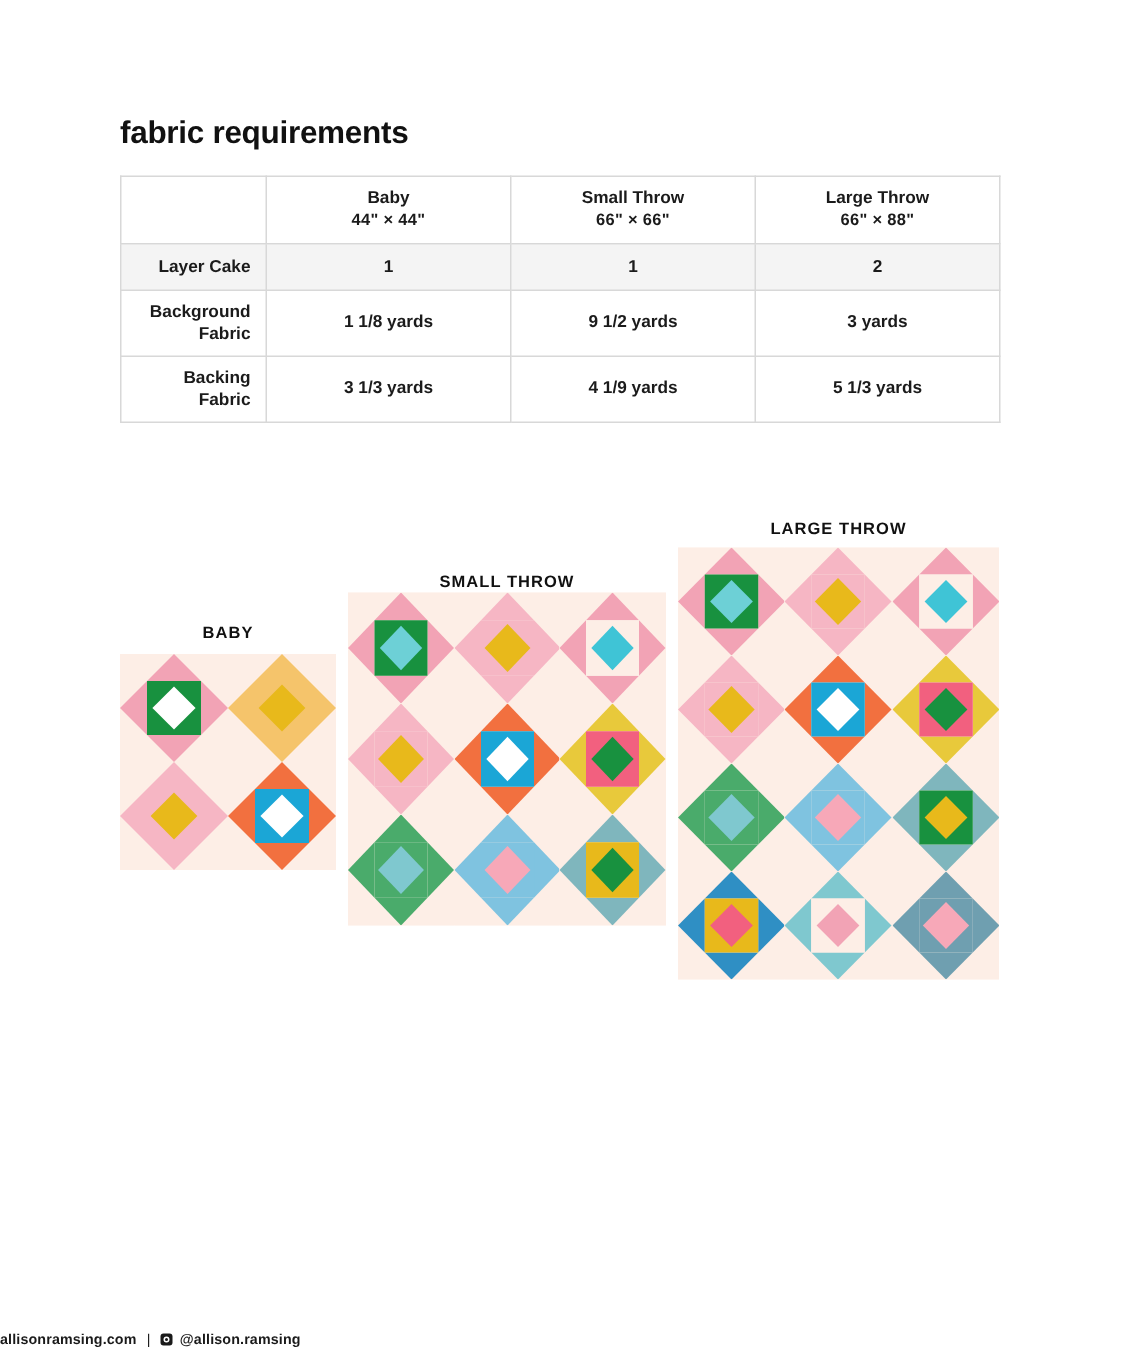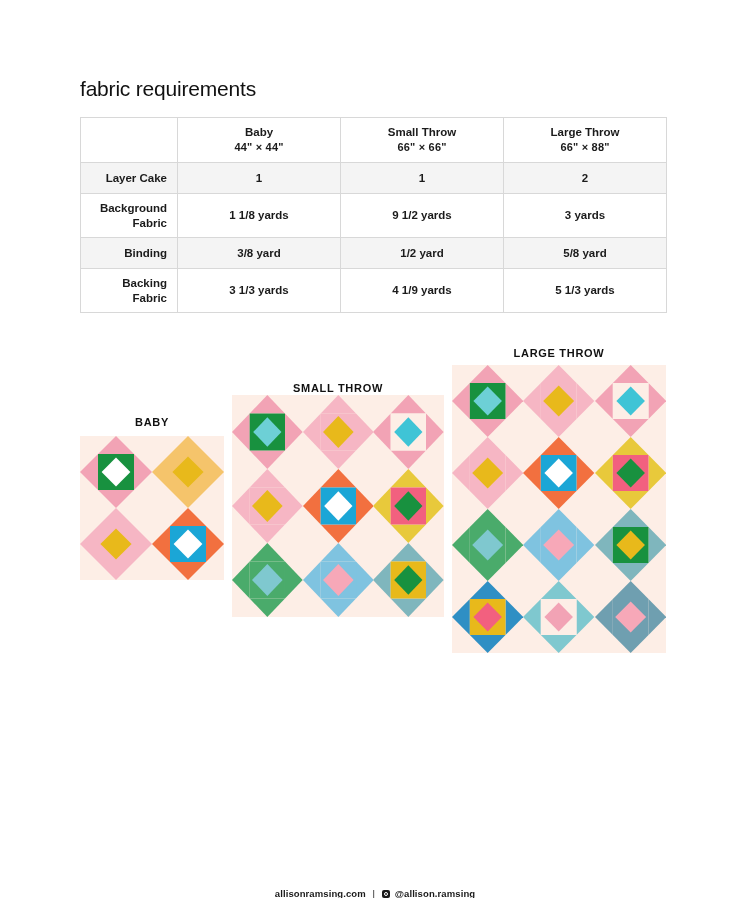--- a/index.html
+++ b/index.html
@@ -15,21 +15,21 @@
     color: #1a1a1a;
     overflow: hidden;
   }
 
   
   #page-title {
     position: absolute;
     left: 80px;
     top: 77px;
     font-size: 21px;
-    font-weight: 400;
+    font-weight: 700;
     letter-spacing: -0.2px;
     color: #111111;
   }
 
   
   #req-table {
     position: absolute;
     left: 80px;
     top: 117px;
     width: 586px;
@@ -94,21 +94,20 @@
   }
   .qblock { position: relative; overflow: hidden; }
   .qblock svg { display: block; width: 100%; height: 100%; }
 
   
   #footer {
     position: absolute;
     left: 0;
     right: 0;
     top: 888px;
-    text-align: center;
     font-size: 9.5px;
     font-weight: 700;
     color: #1a1a1a;
     letter-spacing: 0.1px;
     white-space: nowrap;
   }
   #footer .sep { margin: 0 4px; font-weight: 400; }
   #footer .ig {
     display: inline-block;
     width: 8px; height: 8px;
@@ -163,26 +162,20 @@
         <td class="val">1</td>
         <td class="val">1</td>
         <td class="val">2</td>
       </tr>
       <tr class="plain tall">
         <td class="lab">Background Fabric</td>
         <td class="val">1 1/8 yards</td>
         <td class="val">9 1/2 yards</td>
         <td class="val">3 yards</td>
       </tr>
-      <tr class="shaded">
-        <td class="lab">Binding</td>
-        <td class="val">3/8 yard</td>
-        <td class="val">1/2 yard</td>
-        <td class="val">5/8 yard</td>
-      </tr>
       <tr class="plain tall">
         <td class="lab">Backing Fabric</td>
         <td class="val">3 1/3 yards</td>
         <td class="val">4 1/9  yards</td>
         <td class="val">5 1/3 yards</td>
       </tr>
     </tbody>
 </table>
 
 <div id="diagram-area">

